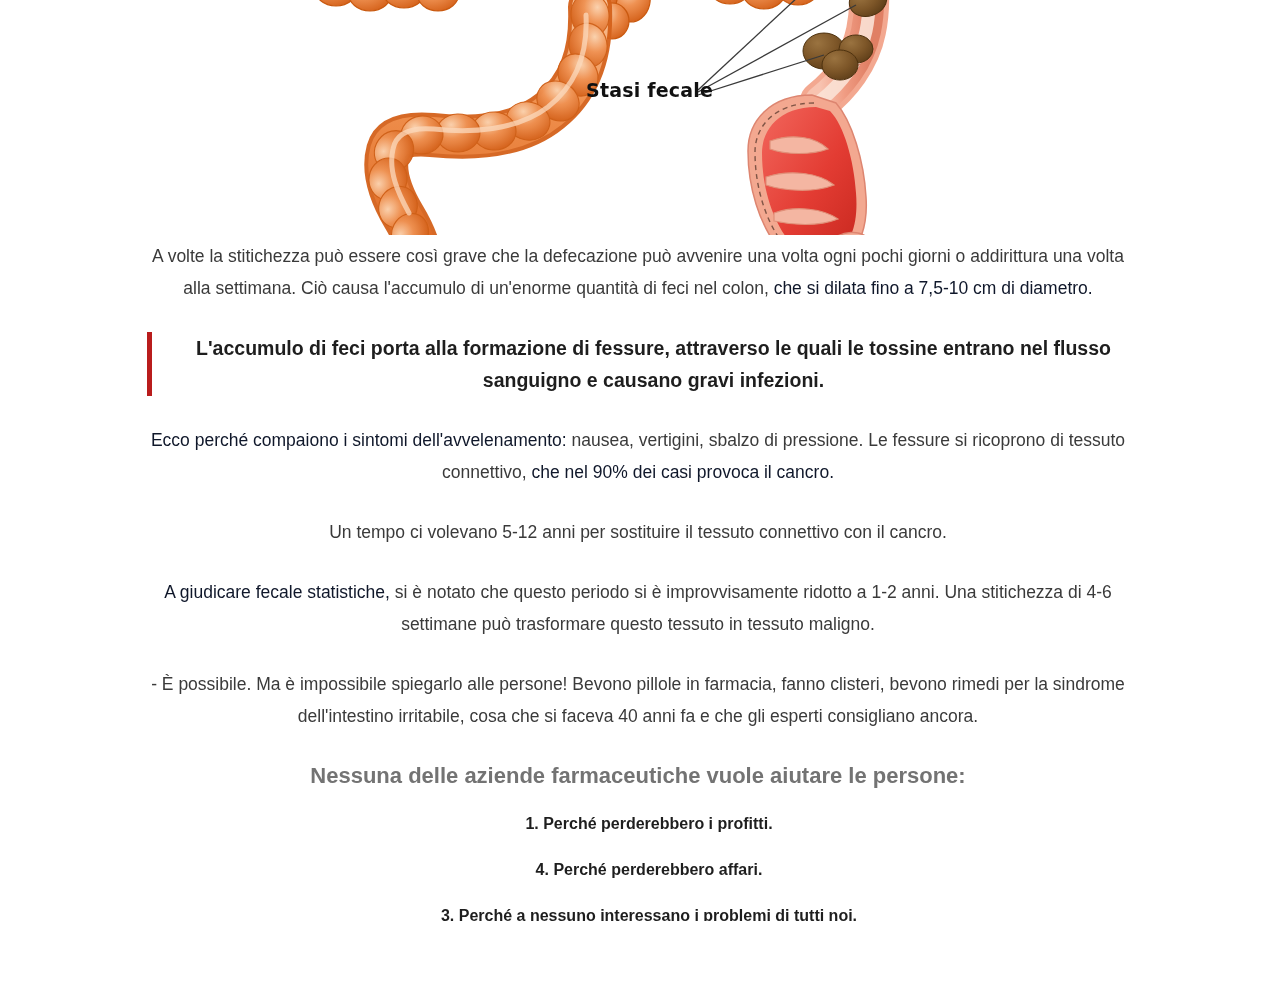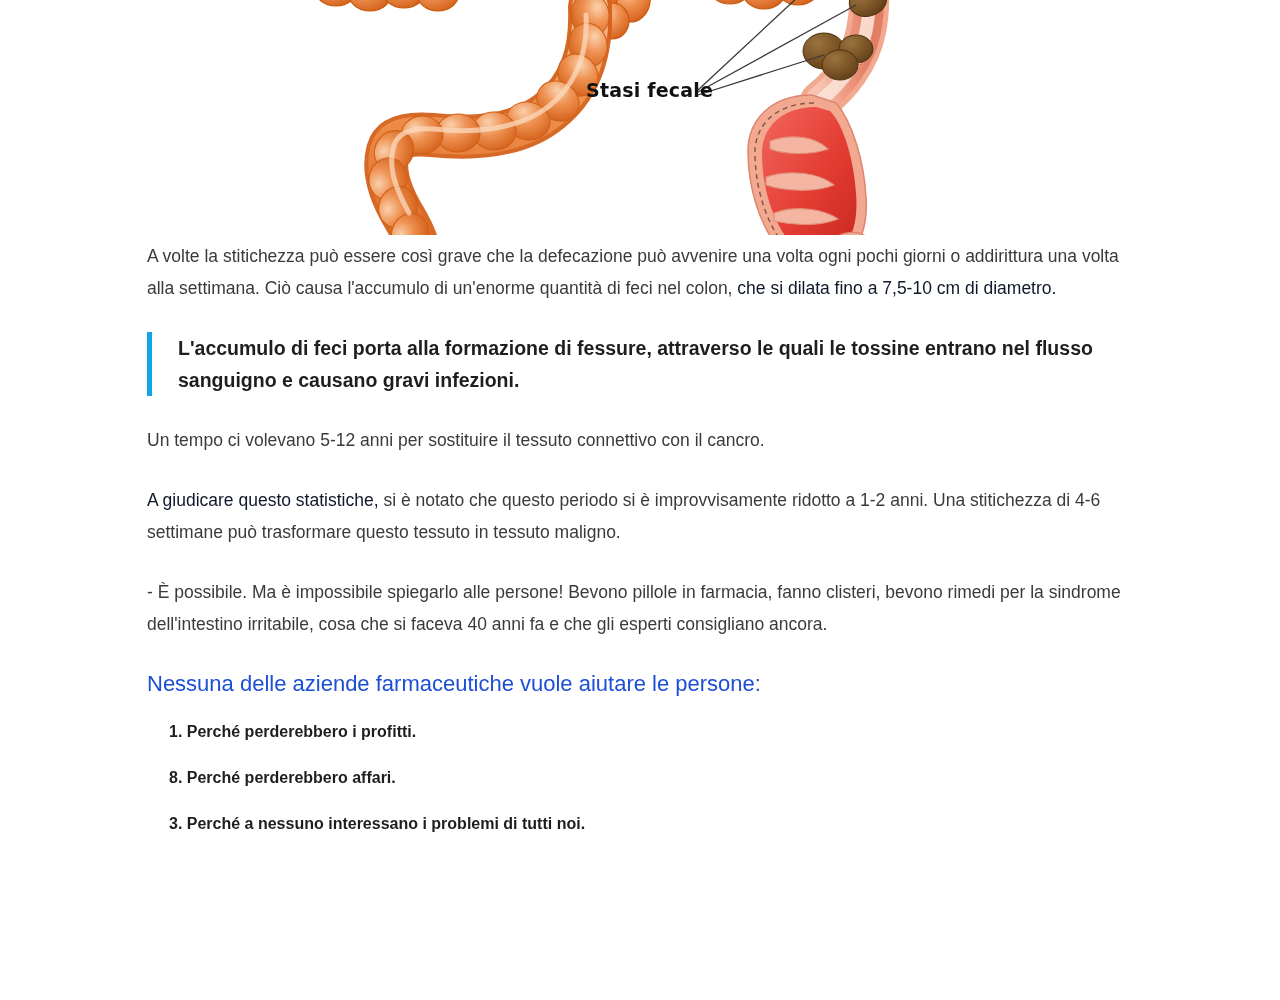--- a/index.html
+++ b/index.html
@@ -14,20 +14,21 @@
     font-family: "Liberation Sans", sans-serif;
     color: #333333;
   }
 
   .page {
     position: relative;
     width: 1280px;
     height: 921px;
     background: #ffffff;
     overflow: hidden;
+    text-align: center;
   }
 
   
   .figure {
     position: absolute;
     left: 0;
     top: 0;
     width: 1280px;
     height: 235px;
     overflow: hidden;
@@ -69,33 +70,33 @@
     font-weight: 400;
   }
   .article p b, .article p strong {
     font-weight: normal;
     color: #0f172a;
   }
 
   blockquote.quote {
     margin: 0 0 28px 0;
     padding: 0 0 0 26px;
-    border-left: 5px solid #0ea5e9;
+    border-left: 5px solid #b91c1c;
     font-size: 19.5px;
     line-height: 32px;
     font-weight: bold;
     color: #1e1e1e;
   }
 
   h2.section-title {
     margin: 2px 0 20px 0;
     font-size: 22px;
     line-height: 32px;
-    font-weight: normal;
-    color: #1d4ed8;
+    font-weight: bold;
+    color: #737373;
   }
 
   ol.reasons {
     margin: 0 0 24px 0;
     padding: 0;
     list-style: none;
   }
   ol.reasons li {
     margin: 0 0 22px 0;
     padding-left: 22px;
@@ -300,32 +301,33 @@
 
     <div class="fig-label">Stasi fecale</div>
   </div>
 
   <div class="article">
 
     <p><span>A volte la stitichezza può essere così grave che la defecazione può avvenire una volta ogni pochi giorni o addirittura una volta alla settimana. Ciò causa l'accumulo di un'enorme quantità di feci nel colon, </span><b>che si dilata fino a 7,5-10 cm di diametro.</b></p>
 
     <blockquote class="quote">L'accumulo di feci porta alla formazione di fessure, attraverso le quali le tossine entrano nel flusso sanguigno e causano gravi infezioni.</blockquote>
 
+    <p><b>Ecco perché compaiono i sintomi dell'avvelenamento:</b><span> nausea, vertigini, sbalzo di pressione. Le fessure si ricoprono di tessuto connettivo, </span><b>che nel 90% dei casi provoca il cancro.</b></p>
 
     <p>Un tempo ci volevano 5-12 anni per sostituire il tessuto connettivo con il cancro.</p>
 
-    <p><b>A giudicare questo statistiche,</b><span> si è notato che questo periodo si è improvvisamente ridotto a 1-2 anni. Una stitichezza di 4-6 settimane può trasformare questo tessuto in tessuto maligno.</span></p>
+    <p><b>A giudicare fecale statistiche,</b><span> si è notato che questo periodo si è improvvisamente ridotto a 1-2 anni. Una stitichezza di 4-6 settimane può trasformare questo tessuto in tessuto maligno.</span></p>
 
 
     <p>- È possibile. Ma è impossibile spiegarlo alle persone! Bevono pillole in farmacia, fanno clisteri, bevono rimedi per la sindrome dell'intestino irritabile, cosa che si faceva 40 anni fa e che gli esperti consigliano ancora.</p>
 
     <h2 class="section-title">Nessuna delle aziende farmaceutiche vuole aiutare le persone:</h2>
 
     <ol class="reasons">
       <li>1. Perché perderebbero i profitti.</li>
-      <li>8. Perché perderebbero affari.</li>
+      <li>4. Perché perderebbero affari.</li>
       <li>3. Perché a nessuno interessano i problemi di tutti noi.</li>
     </ol>
 
   </div>
 
   <div class="tail-fade"></div>
 </div>
 
 </body></html>

